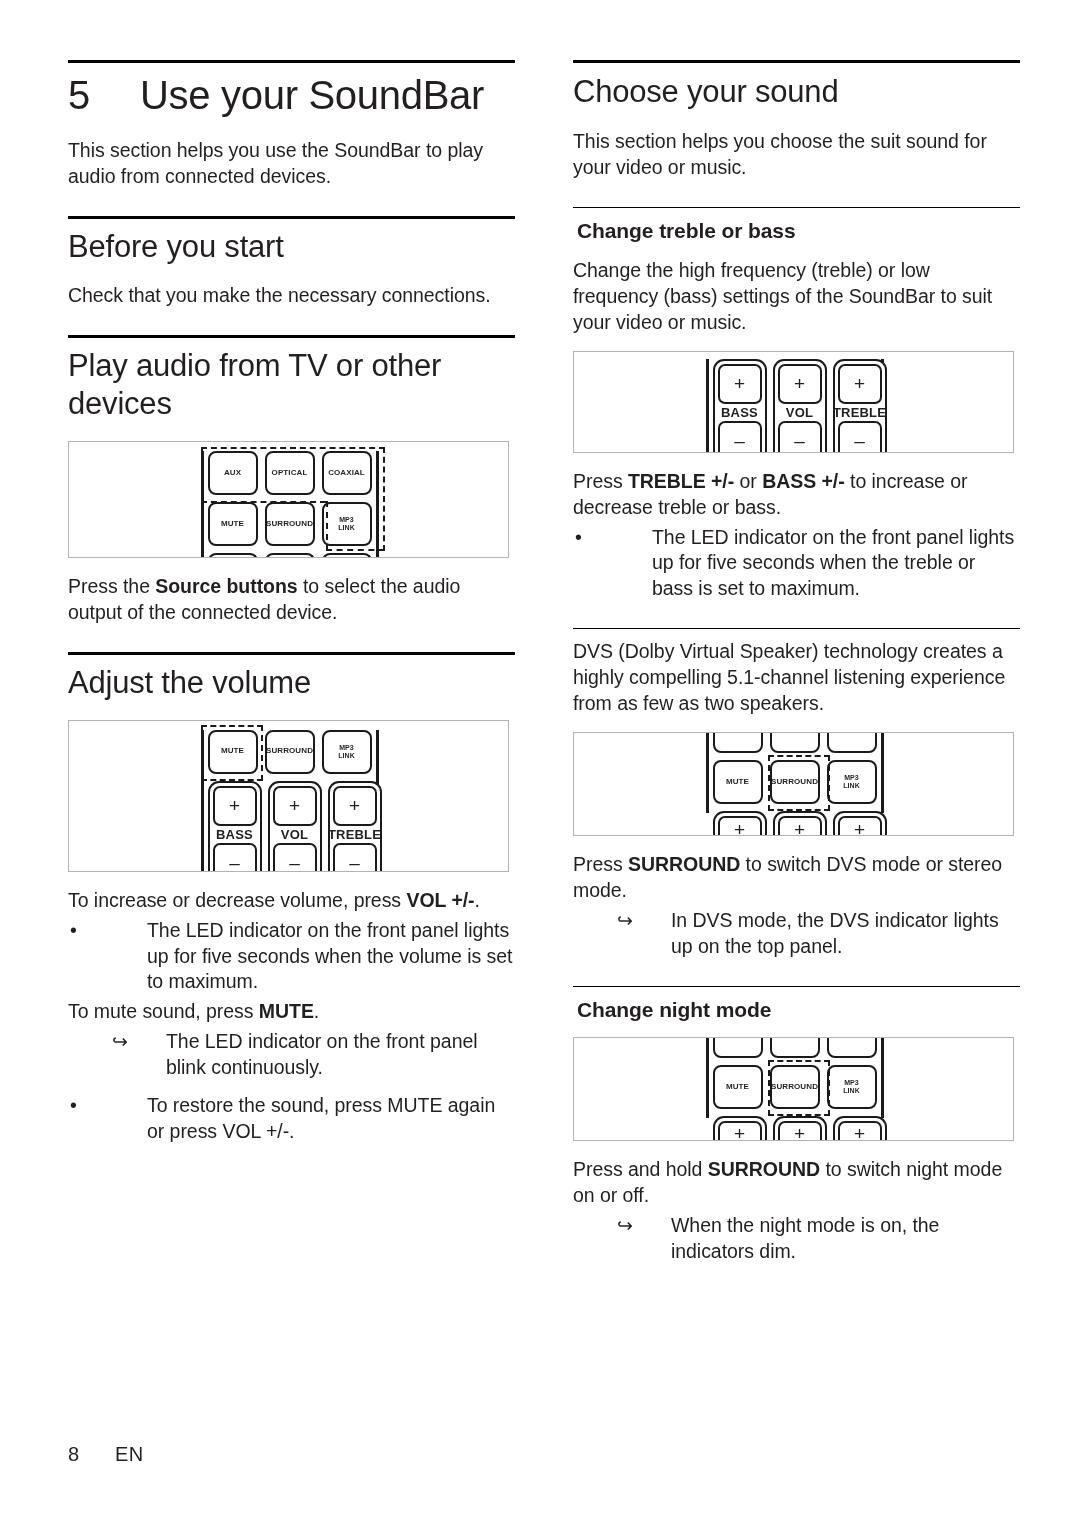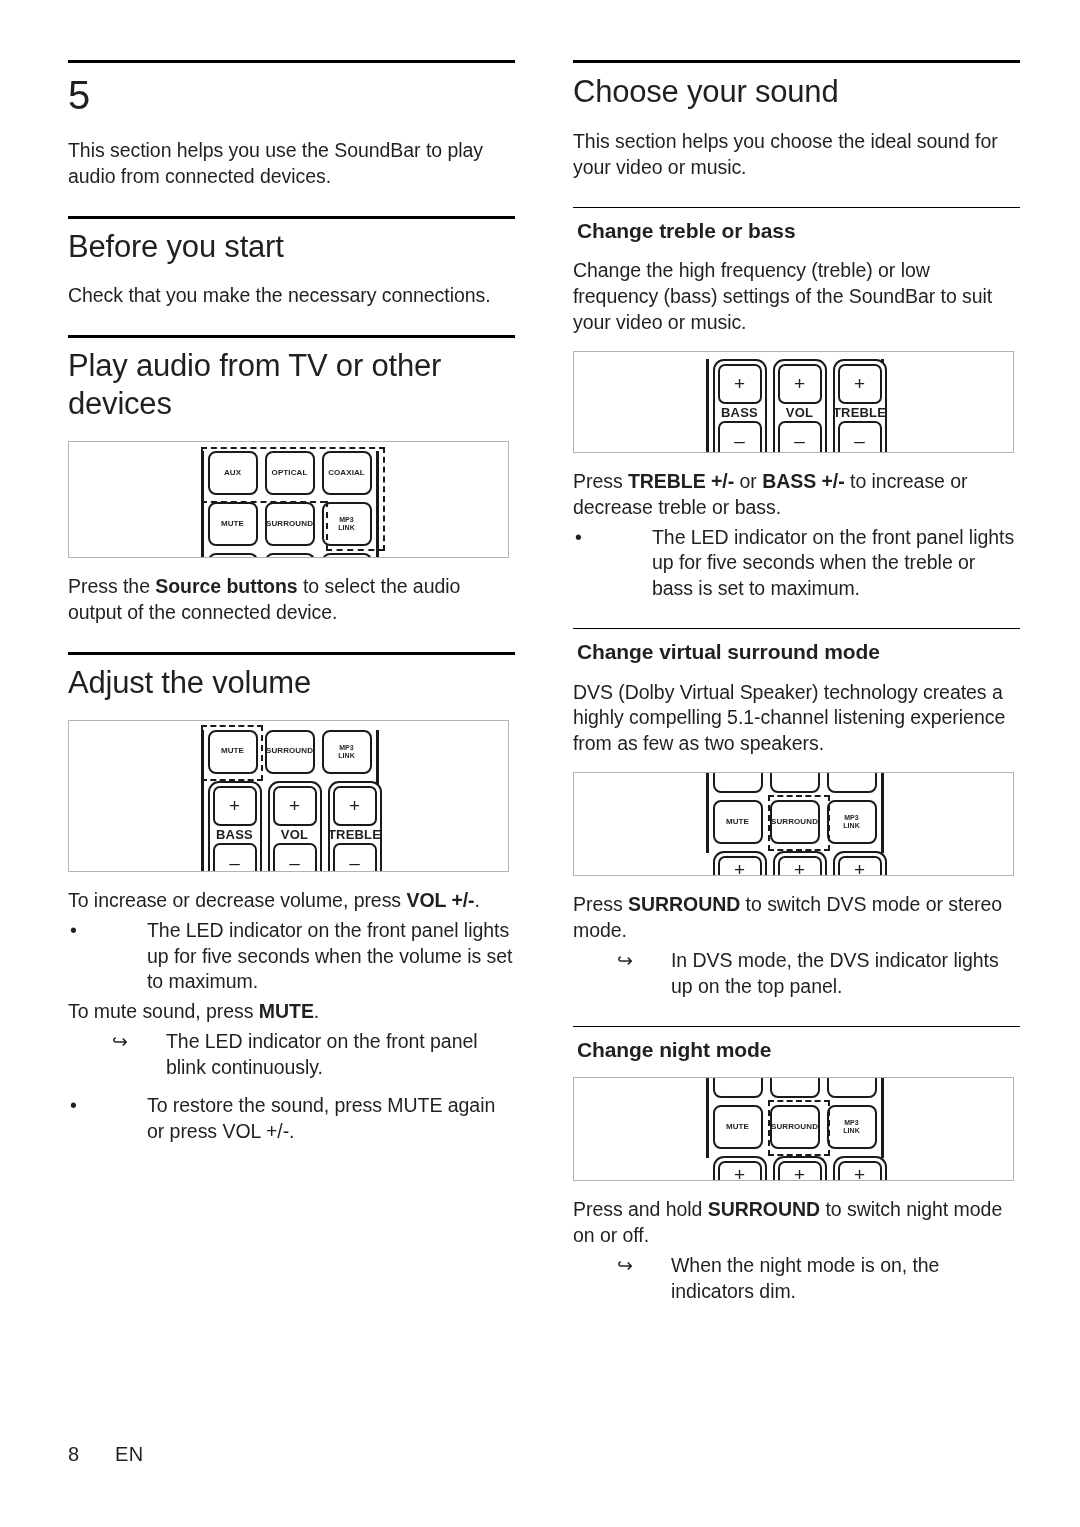--- a/index.html
+++ b/index.html
@@ -223,20 +223,21 @@
 </head>
 <body>
 
 <div class="page">
 
   <div class="col col-left">
 
     <div class="chapter-rule"></div>
     <h1 class="chapter-title">
       <span class="chapter-num">5</span>
+      <span class="chapter-name">Use your SoundBar</span>
     </h1>
     <p class="p">This section helps you use the SoundBar to play audio from connected devices.</p>
 
     <div class="h1-rule"></div>
     <h2 class="h1">Before you start</h2>
     <p class="p">Check that you make the necessary connections.</p>
 
     <div class="h1-rule"></div>
     <h2 class="h1">Play audio from TV or other devices</h2>
 
@@ -323,21 +324,21 @@
     <div class="li bullet">
       <span class="marker">•</span><span>To restore the sound, press </span><b>MUTE</b><span> again or press </span><b>VOL +/-</b><span>.</span>
     </div>
 
   </div>
 
   <div class="col col-right">
 
     <div class="chapter-rule"></div>
     <h2 class="h1" style="margin-top:6px;">Choose your sound</h2>
-    <p class="p">This section helps you choose the ideal sound for your video or music.</p>
+    <p class="p">This section helps you choose the suit sound for your video or music.</p>
 
     <div class="h2-rule"></div>
     <h3 class="h2">Change treble or bass</h3>
     <p class="p">Change the high frequency (treble) or low frequency (bass) settings of the SoundBar to suit your video or music.</p>
 
     <div class="figure" style="height:102px;">
       <div class="remote-wrap" style="padding-top:7px;">
         <div class="remote" style="height:95px;">
           <div class="rocker-row">
             <div class="rocker">
@@ -360,21 +361,20 @@
       </div>
     </div>
 
     <p class="p tight"><span>Press </span><b>TREBLE +/-</b><span> or </span><b>BASS +/-</b><span> to increase or decrease treble or bass.</span></p>
 
     <div class="li bullet">
       <span class="marker">•</span><span>The </span><b>LED indicator</b><span> on the front panel lights up for five seconds when the treble or bass is set to maximum.</span>
     </div>
 
     <div class="h2-rule"></div>
-    <h3 class="h2">Change virtual surround mode</h3>
     <p class="p">DVS (Dolby Virtual Speaker) technology creates a highly compelling 5.1-channel listening experience from as few as two speakers.</p>
 
     <div class="figure" style="height:104px;">
       <div class="remote-wrap" style="height:104px;">
         <div class="remote" style="height:104px;margin-top:-24px;">
           <div class="btn-row">
             <div class="btn">AUX</div>
             <div class="btn">OPTICAL</div>
             <div class="btn">COAXIAL</div>
           </div>

